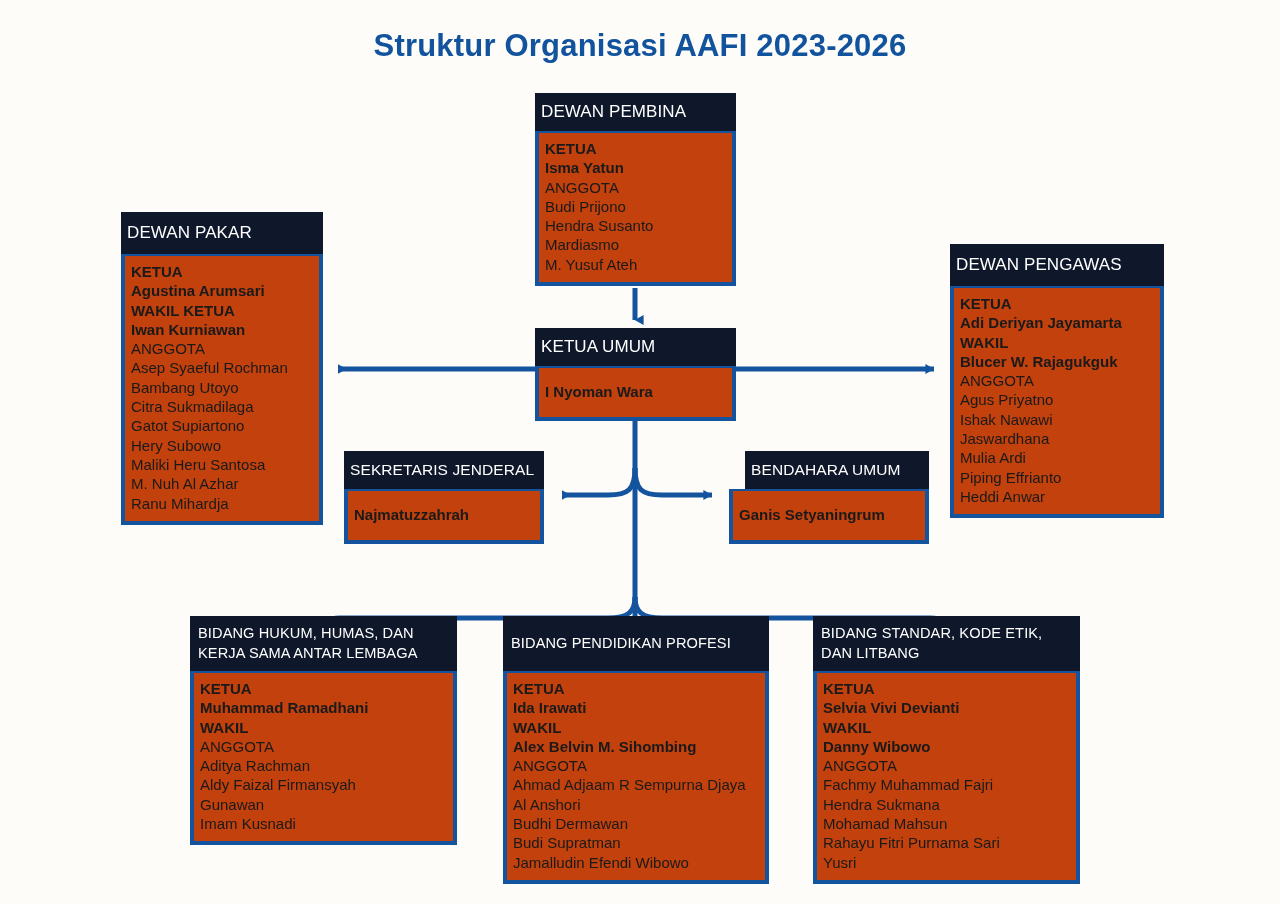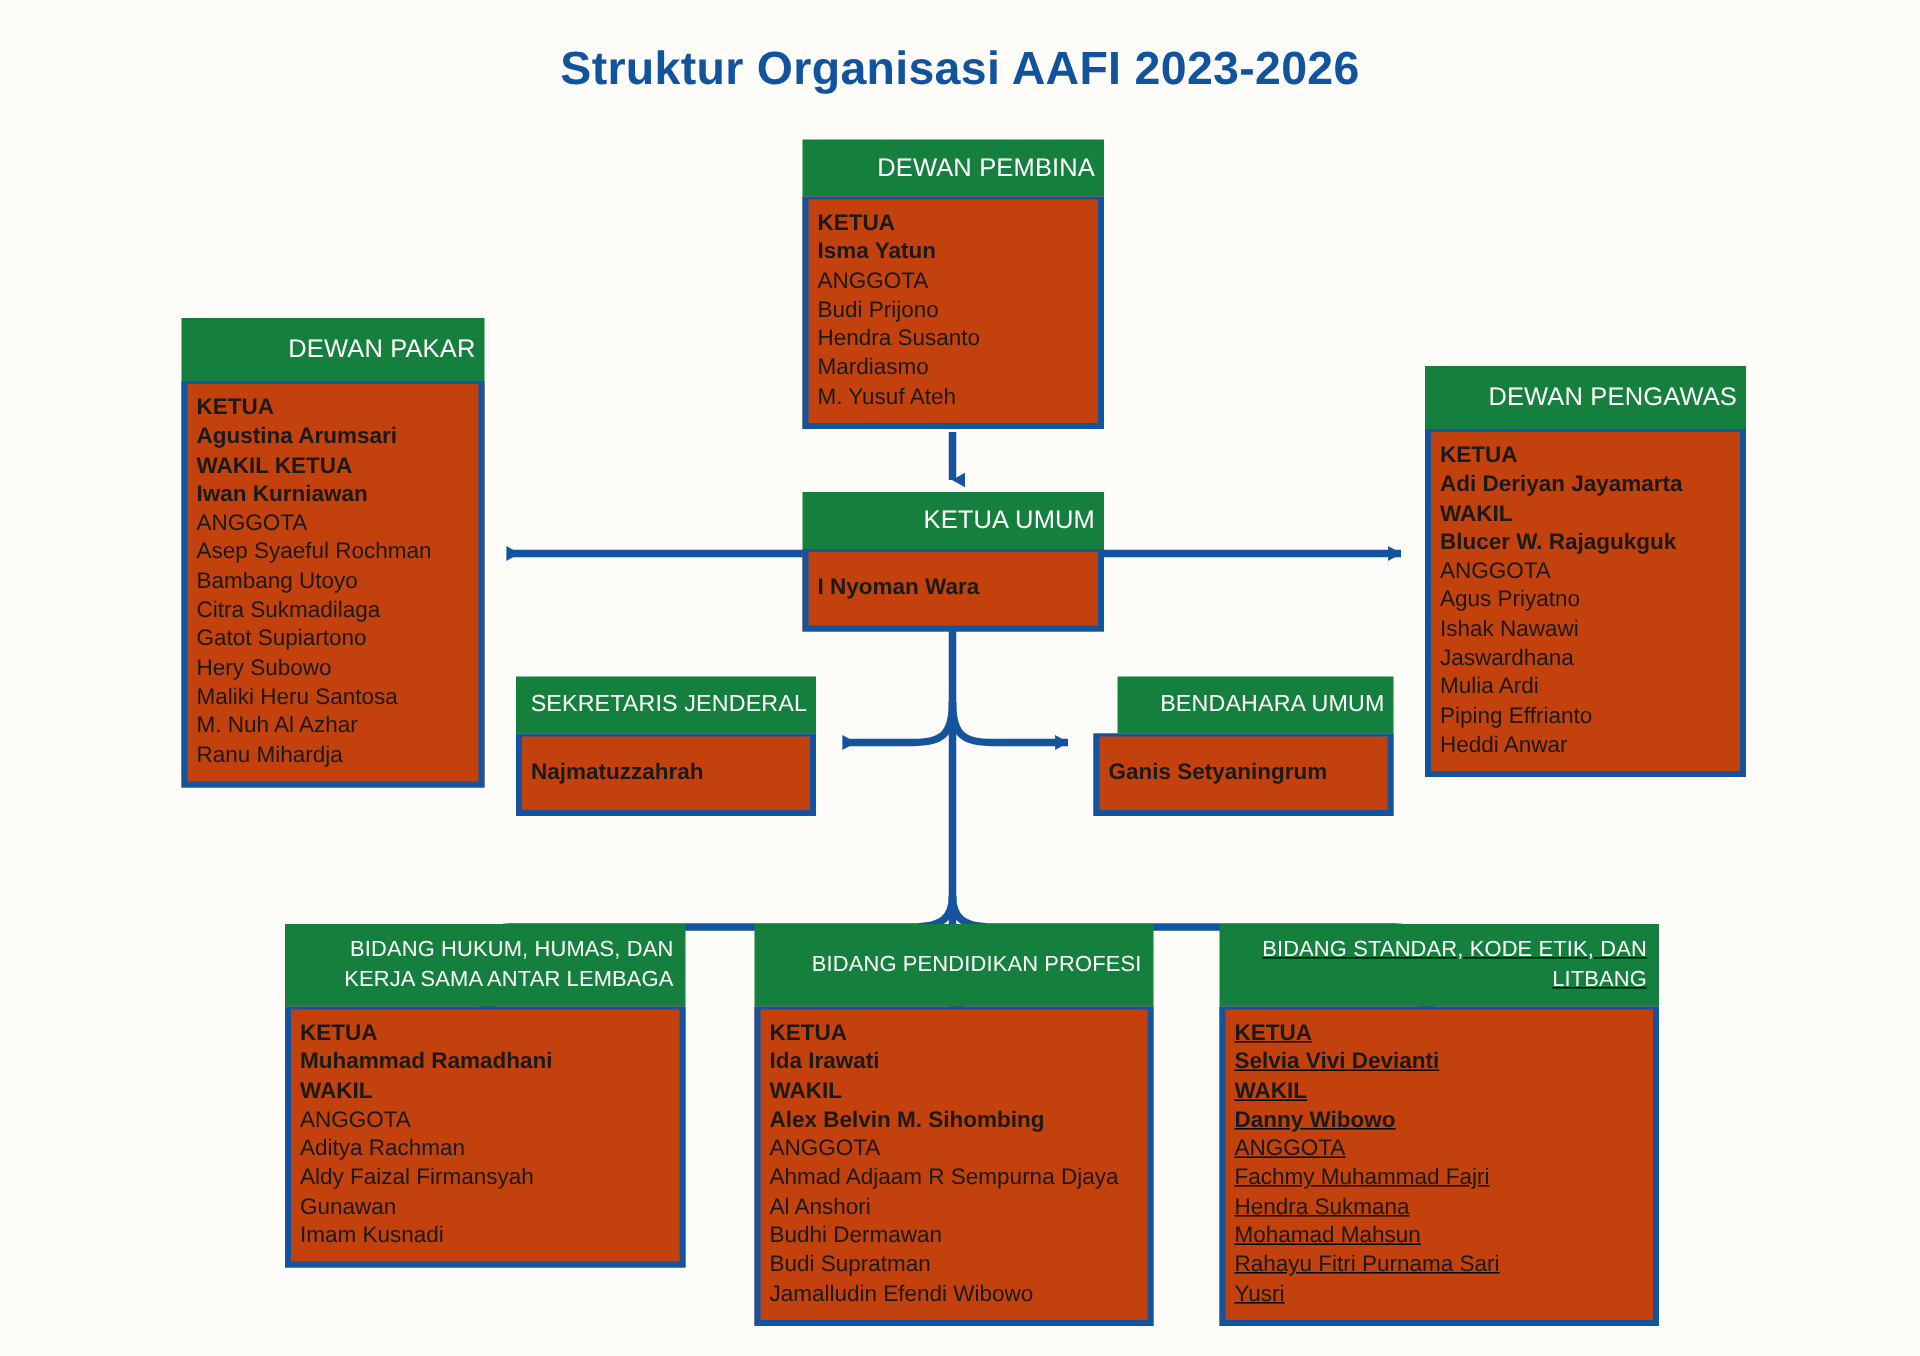--- a/index.html
+++ b/index.html
@@ -32,23 +32,23 @@
     letter-spacing: 0.2px;
   }
 
   
   .org-box {
     position: absolute;
     box-sizing: border-box;
   }
   .box-header {
     box-sizing: border-box;
-    background: #15803d;
+    background: #0f172a;
     color: #FFFFFF;
-    text-align: right;
+    text-align: left;
     font-size: 17px;
     line-height: 21px;
     padding: 8px 6px 9px 6px;
     letter-spacing: 0.1px;
   }
   .box-body {
     box-sizing: border-box;
     background: #c2410c;
     border: 4px solid #14539E;
     border-top: 2px solid #14539E;
@@ -212,21 +212,21 @@
       <div class="line strong">Alex Belvin M. Sihombing</div>
       <div class="line">ANGGOTA</div>
       <div class="line">Ahmad Adjaam R Sempurna Djaya</div>
       <div class="line">Al Anshori</div>
       <div class="line">Budhi Dermawan</div>
       <div class="line">Budi Supratman</div>
       <div class="line">Jamalludin Efendi Wibowo</div>
     </div>
   </div>
 
-  <div class="org-box" style="left:813px; top:616px; width:293px;text-decoration:underline;">
+  <div class="org-box" style="left:813px; top:616px; width:267px;">
     <div class="box-header hdr-two" style="font-size:14.6px; line-height:20px;">BIDANG STANDAR, KODE ETIK, DAN LITBANG</div>
     <div class="box-body">
       <div class="line role">KETUA</div>
       <div class="line strong">Selvia Vivi Devianti</div>
       <div class="line role">WAKIL</div>
       <div class="line strong">Danny Wibowo</div>
       <div class="line">ANGGOTA</div>
       <div class="line">Fachmy Muhammad Fajri</div>
       <div class="line">Hendra Sukmana</div>
       <div class="line">Mohamad Mahsun</div>

